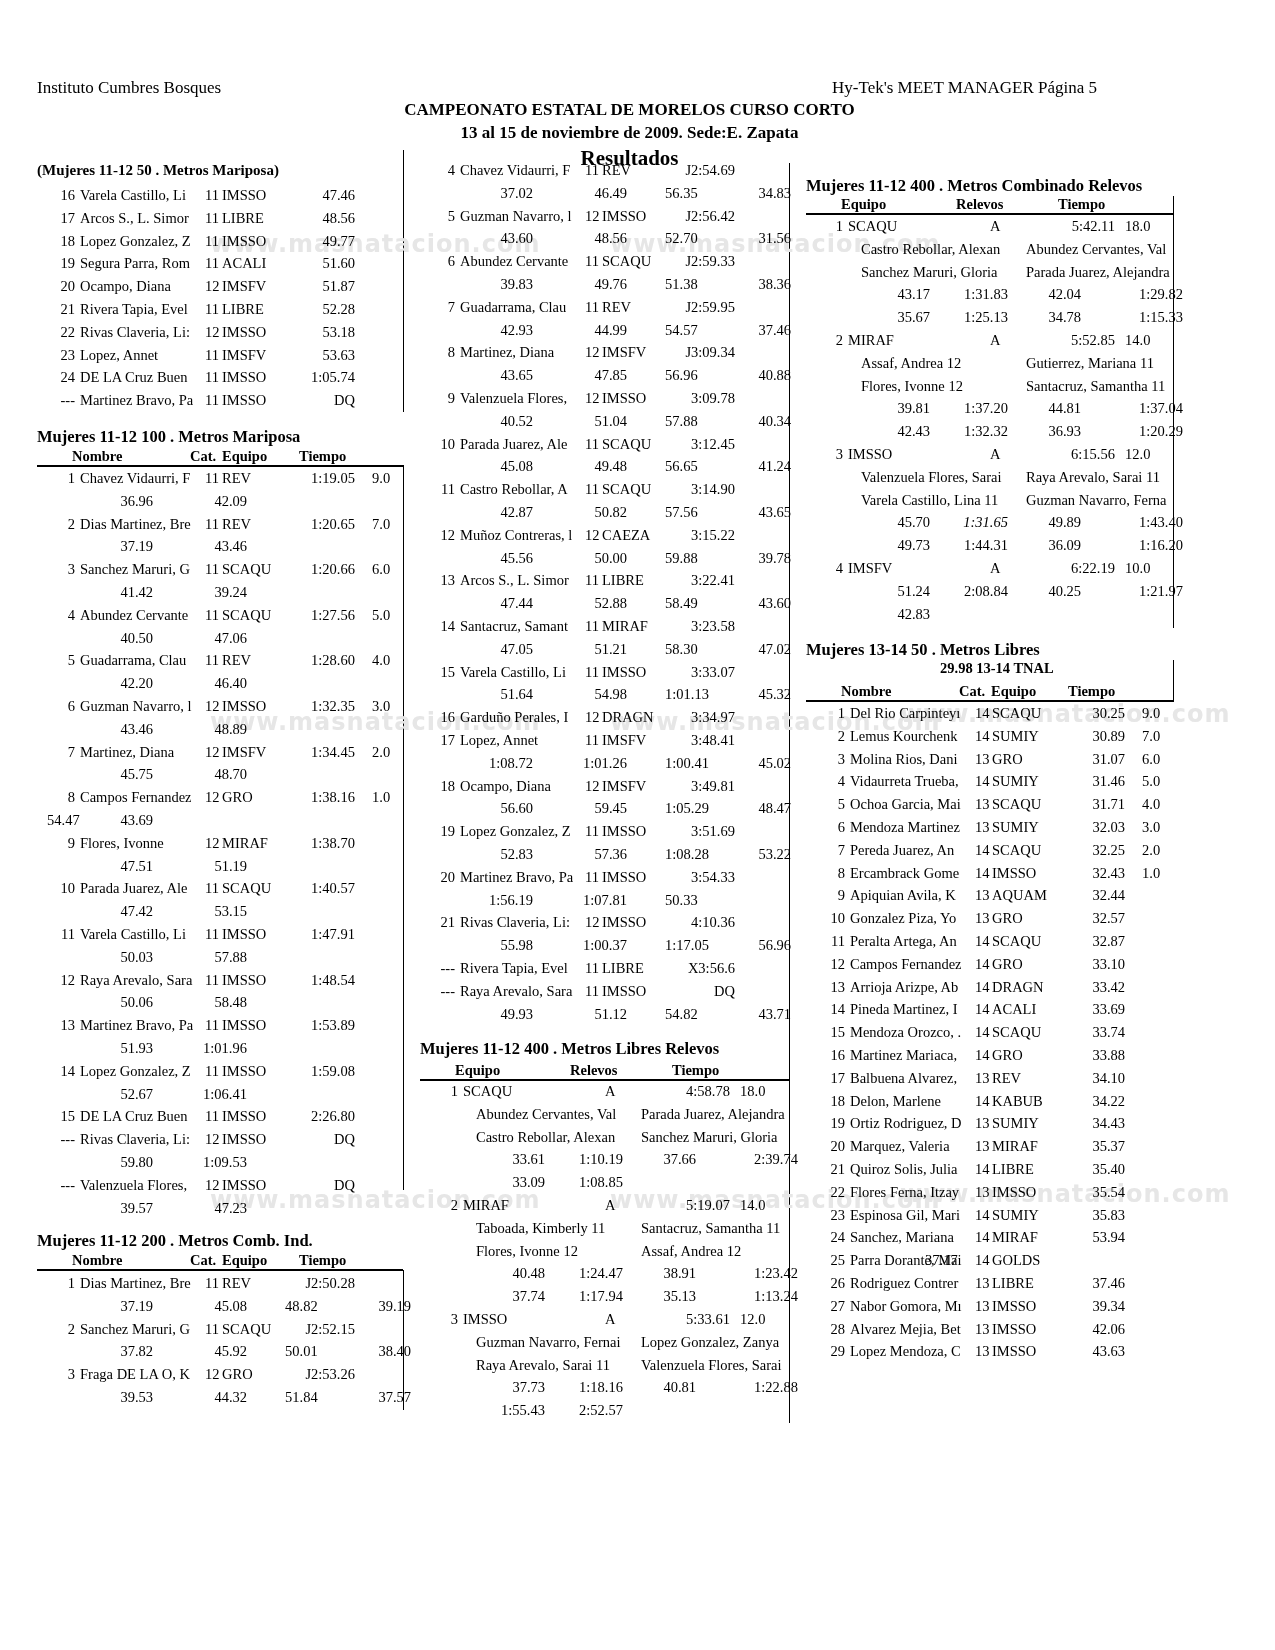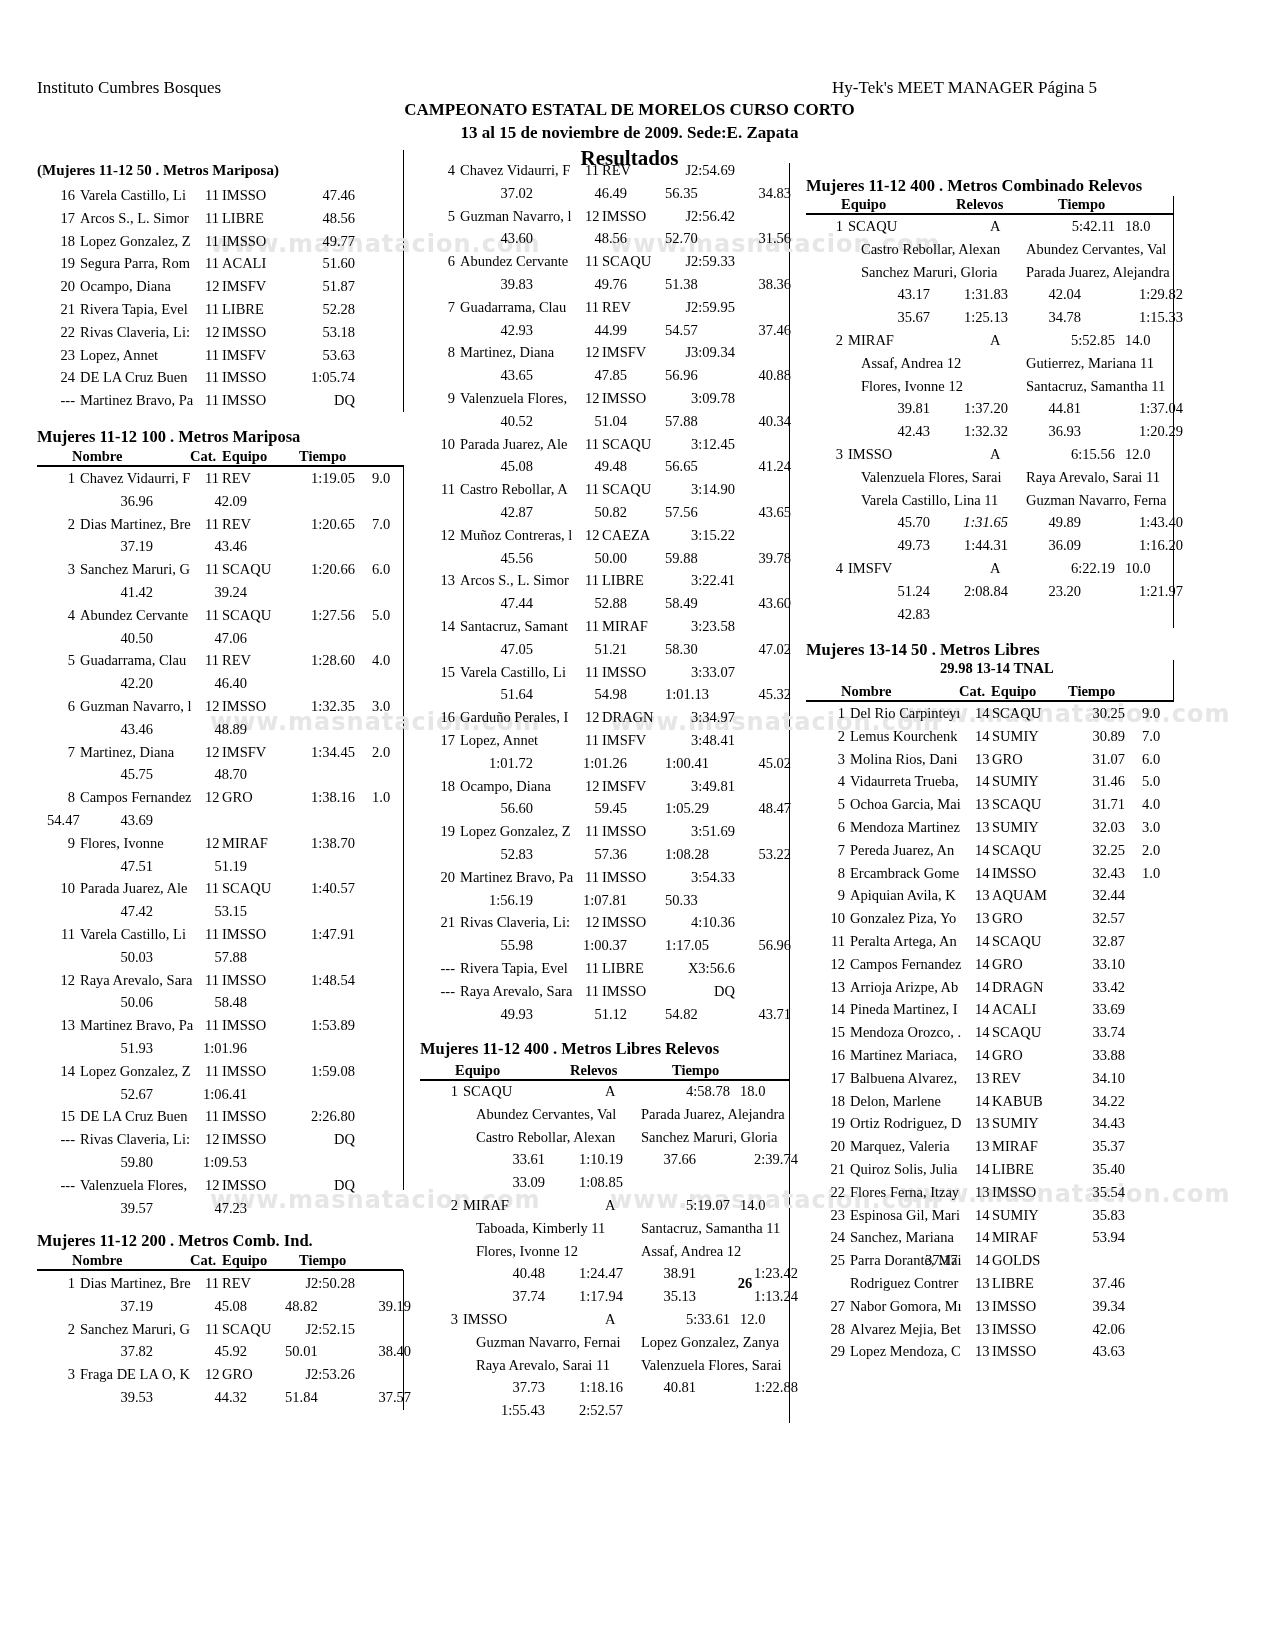--- a/index.html
+++ b/index.html
@@ -511,21 +511,21 @@
       <span style="left: 110px; width: 200px; text-align: right;">3:34.97</span>
     </div>
     <div class="row" style="left: 425px; top: 732px; width: 360px; z-index: 1;">
       <span style="left: -170px; width: 200px; text-align: right;">17</span>
       <span style="left: 35px; width: 125px; overflow: hidden;">Lopez, Annet</span>
       <span style="left: 160px;">11</span>
       <span style="left: 177px;">IMSFV</span>
       <span style="left: 110px; width: 200px; text-align: right;">3:48.41</span>
     </div>
     <div class="row" style="left: 425px; top: 754.8px; width: 360px; z-index: 1;">
-      <span style="left: -92px; width: 200px; text-align: right;">1:01.72</span>
+      <span style="left: -92px; width: 200px; text-align: right;">1:08.72</span>
       <span style="left: 2px; width: 200px; text-align: right;">1:01.26</span>
       <span style="left: 240px;">1:00.41</span>
       <span style="left: 166px; width: 200px; text-align: right;">45.02</span>
     </div>
     <div class="row" style="left: 425px; top: 777.6px; width: 360px; z-index: 1;">
       <span style="left: -170px; width: 200px; text-align: right;">18</span>
       <span style="left: 35px; width: 125px; overflow: hidden;">Ocampo, Diana</span>
       <span style="left: 160px;">12</span>
       <span style="left: 177px;">IMSFV</span>
       <span style="left: 110px; width: 200px; text-align: right;">3:49.81</span>
@@ -766,21 +766,21 @@
     <div class="row" style="left: 813px; top: 560px; width: 360px; z-index: 1;">
       <span style="left: -170px; width: 200px; text-align: right;">4</span>
       <span style="left: 35px;">IMSFV</span>
       <span style="left: 177px;">A</span>
       <span style="left: 102px; width: 200px; text-align: right;">6:22.19</span>
       <span style="left: 312px;">10.0</span>
     </div>
     <div class="row" style="left: 813px; top: 582.8px; width: 360px; z-index: 1;">
       <span style="left: -83px; width: 200px; text-align: right;">51.24</span>
       <span style="left: -5px; width: 200px; text-align: right;">2:08.84</span>
-      <span style="left: 68px; width: 200px; text-align: right;">23.20</span>
+      <span style="left: 68px; width: 200px; text-align: right;">40.25</span>
       <span style="left: 170px; width: 200px; text-align: right;">1:21.97</span>
     </div>
     <div class="row" style="left: 813px; top: 605.6px; width: 360px; z-index: 1;">
       <span style="left: -83px; width: 200px; text-align: right;">42.83</span>
     </div>
     <div class="evt" style="left: 806px; top: 640px; z-index: 1;">Mujeres 13-14 50 . Metros Libres</div>
     <div class="colhdr" style="left: 940px; top: 660px; z-index: 1;">29.98  13-14 TNAL</div>
     <div class="colhdr" style="left: 841px; top: 683px; z-index: 1;">Nombre</div>
     <div class="colhdr" style="left: 959px; top: 683px; z-index: 1;">Cat.</div>
     <div class="colhdr" style="left: 991px; top: 683px; z-index: 1;">Equipo</div>
@@ -964,21 +964,21 @@
       <span style="left: 110px; width: 200px; text-align: right;">53.94</span>
     </div>
     <div class="row" style="left: 815px; top: 1252.2px; width: 360px; z-index: 1;">
       <span style="left: -170px; width: 200px; text-align: right;">25</span>
       <span style="left: 35px; width: 125px; overflow: hidden;">Parra Dorante, Mai</span>
       <span style="left: 160px;">14</span>
       <span style="left: 177px;">GOLDS</span>
       <span style="left: 110px; width: 200px; text-align: left;">37.17</span>
     </div>
     <div class="row" style="left: 815px; top: 1275px; width: 360px; z-index: 1;">
-      <span style="left: -170px; width: 200px; text-align: center; font-weight: bold;">26</span>
+      <span style="left: -170px; width: 200px; text-align: right;">26</span>
       <span style="left: 35px; width: 125px; overflow: hidden;">Rodriguez Contrer</span>
       <span style="left: 160px;">13</span>
       <span style="left: 177px;">LIBRE</span>
       <span style="left: 110px; width: 200px; text-align: right;">37.46</span>
     </div>
     <div class="row" style="left: 815px; top: 1297.8px; width: 360px; z-index: 1;">
       <span style="left: -170px; width: 200px; text-align: right;">27</span>
       <span style="left: 35px; width: 125px; overflow: hidden;">Nabor Gomora, Mı</span>
       <span style="left: 160px;">13</span>
       <span style="left: 177px;">IMSSO</span>

